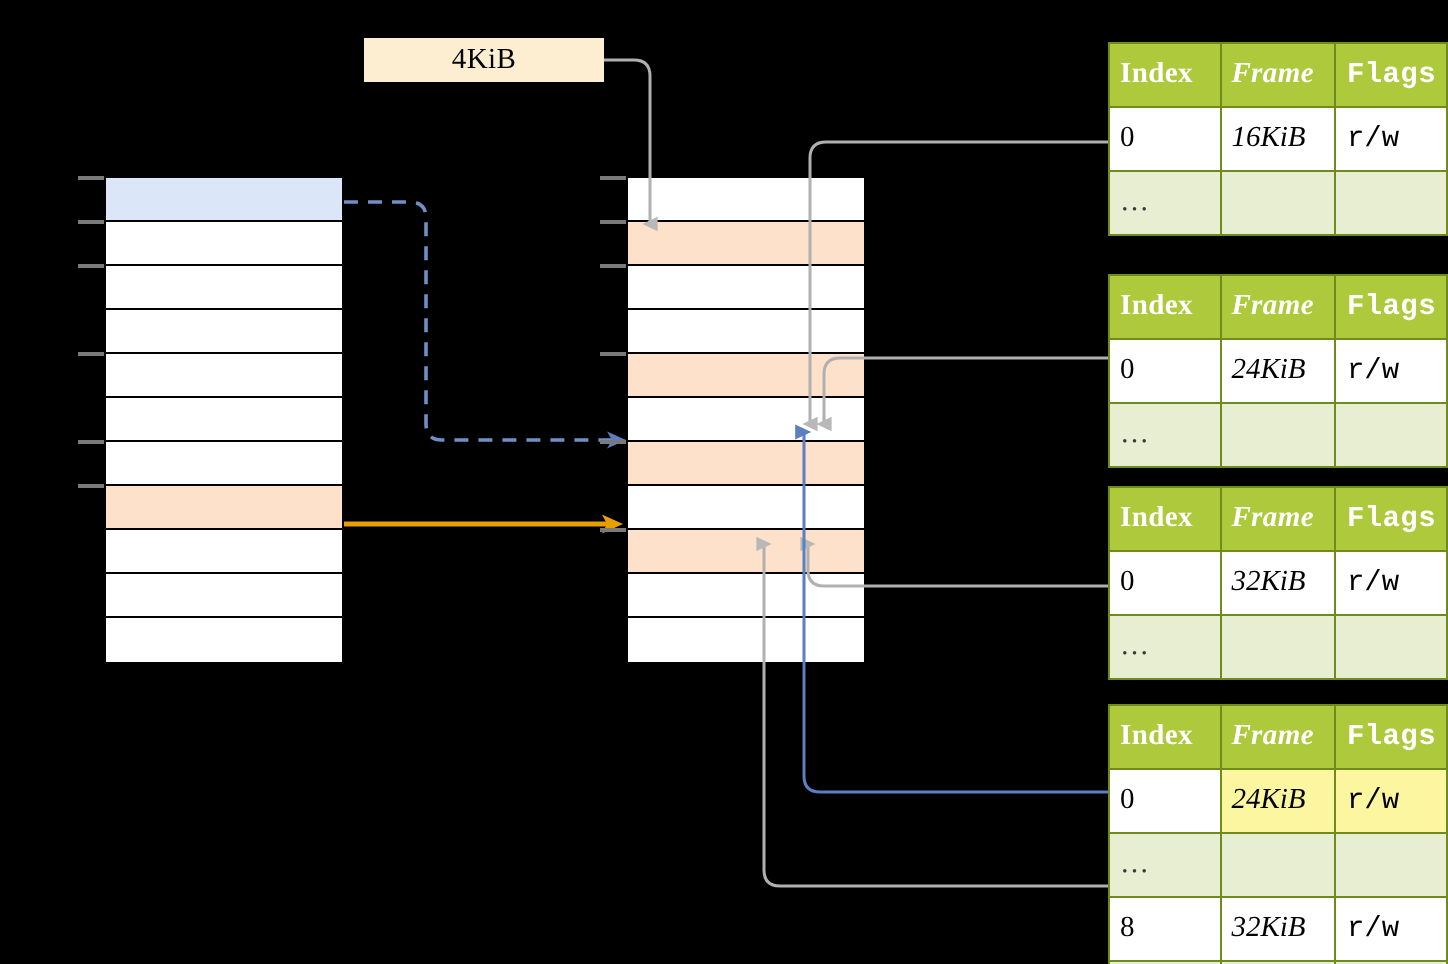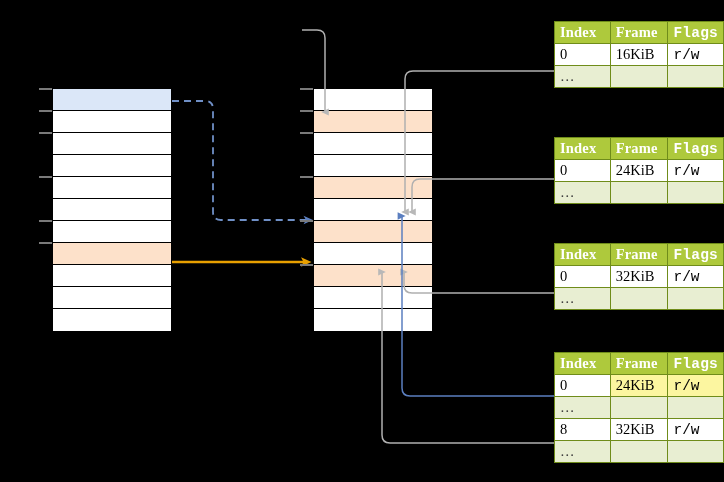--- a/index.html
+++ b/index.html
@@ -25,39 +25,40 @@
     display:flex;align-items:center;justify-content:center;
     font-size:14.5px;letter-spacing:.2px;
   }
 
   
   .ptable{position:absolute;border-collapse:collapse;background:#fff;}
   .ptable td,.ptable th{
     border:1.3px solid #6f8c1a;
     font-size:14.5px;font-weight:normal;
     padding:1px 5px;text-align:left;vertical-align:middle;
-    color:#000;height:22px;box-sizing:border-box;
+    color:#000;height:32px;box-sizing:border-box;
   }
   .ptable th{
     background:#aec93c;color:#ffffff;font-weight:bold;
     letter-spacing:.2px;
   }
   .ptable tr.ellipsis td{background:#e8eed2;color:#3a3a3a;}
   .ptable td.hl{background:#fcf6a0;}
   .col-index{width:56px;}
-  .col-frame{width:58px;}
+  .col-frame{width:58px;font-style:italic;}
   .col-flags{width:54px;font-family:Liberation Mono, monospace;}
 
   svg.wires{position:absolute;left:0;top:0;width:724px;height:482px;pointer-events:none;}
 </style>
 </head>
 <body>
 
 <div class="stage">
 
+  <div class="kib-label" style="left:182px;top:19px;width:120px;height:22px;">4KiB</div>
 
   <div class="memcol" id="virtual-col" style="left:52px;top:88px;width:120px;height:242px;">
       <div class="cell blue" style="height: 22px;"></div>
       <div class="cell" style="height: 22px;"></div>
       <div class="cell" style="height: 22px;"></div>
       <div class="cell" style="height: 22px;"></div>
       <div class="cell" style="height: 22px;"></div>
       <div class="cell" style="height: 22px;"></div>
       <div class="cell" style="height: 22px;"></div>
       <div class="cell peach" style="height: 22px;"></div>

